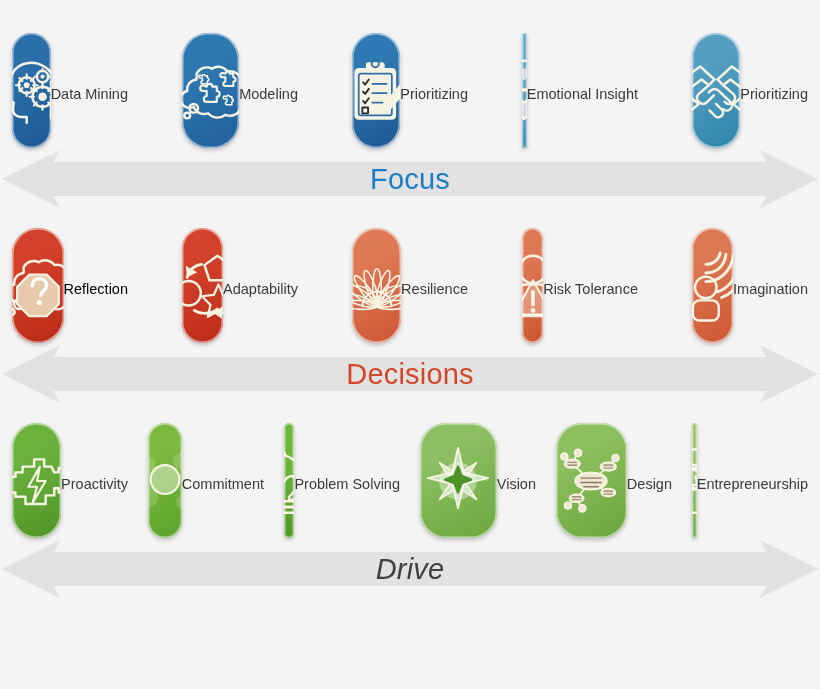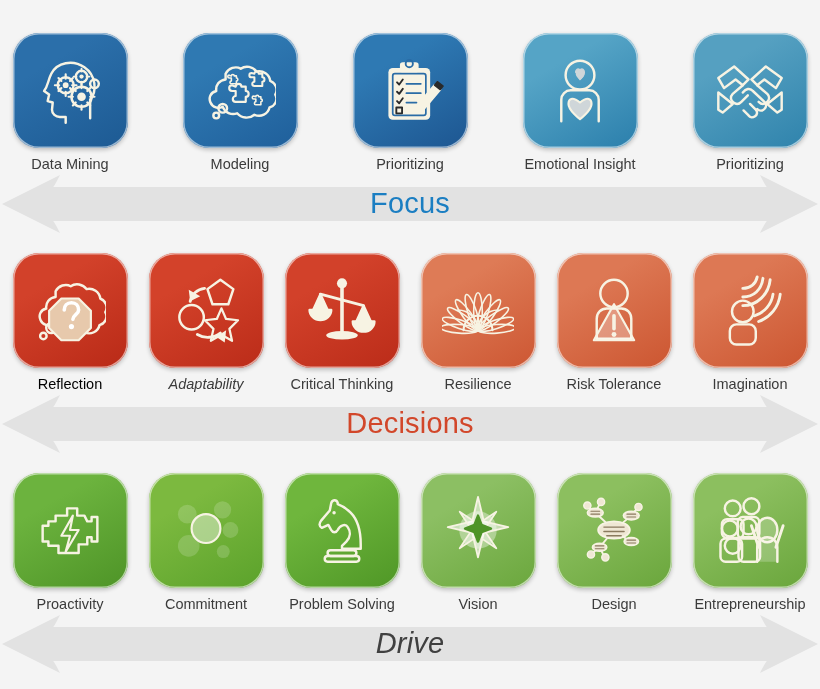--- a/index.html
+++ b/index.html
@@ -17,21 +17,20 @@
   .tiles{
     position:relative;
     display:flex;
     justify-content:space-between;
     padding:0 12px;
     box-sizing:border-box;
   }
   .tile-cell{
     width:116px;
     display:flex;
-    flex-direction:column;
     align-items:center;
   }
   .tile{
     width:115px;height:115px;
     border-radius:26px;
     position:relative;
     box-shadow:0 2px 4px rgba(0,0,0,0.22);
     overflow:hidden;
     display:flex;align-items:center;justify-content:center;
   }
@@ -197,38 +196,21 @@
     <path d="M70 8l18 13-7 21-22 0-7-21z"></path>
     <circle cx="30" cy="60" r="17"></circle>
     <path d="M74 46l7 16 18 2-13 13 4 18-16-9-16 9 4-18-13-13 18-2z" transform="translate(-4,-2) scale(0.92) translate(8,8)"></path>
     <path d="M28 38c2-10 10-17 20-18" stroke-width="4"></path>
     <path d="M26 22l2 16 14-7z" fill="#f7f3e3" stroke="none"></path>
     <path d="M70 82c-9 7-22 8-32 2" stroke-width="4"></path>
     <path d="M78 78l-14 9 12 8z" fill="#f7f3e3" stroke="none"></path>
   </svg>
             </span>
           </div>
-          <div class="tile-label" style="color: rgb(59, 59, 59); font-style: italic;">Adaptability</div>
-        </div>
-        <div class="tile-cell">
-          <div class="tile" style="background: linear-gradient(150deg, rgb(210, 65, 42) 0%, rgb(210, 65, 42) 28%, rgb(187, 44, 25) 100%);">
-            <span>
-              <svg width="72" height="72" viewBox="0 0 100 100" fill="none" stroke="#f7f3e3" stroke-width="3.4" stroke-linecap="round" stroke-linejoin="round">
-    <circle cx="50" cy="13" r="7" fill="#f7f3e3" stroke="none"></circle>
-    <path d="M50 20v62" stroke-width="5"></path>
-    <path d="M20 28l60 16" stroke-width="4"></path>
-    <path d="M20 28l-10 22h20z" fill="#f7f3e3" stroke="#f7f3e3"></path>
-    <path d="M5 50c0 8 7 14 15 14s15-6 15-14z" fill="#f7f3e3" stroke="#f7f3e3"></path>
-    <path d="M80 44l-10 22h20z" fill="#f7f3e3" stroke="#f7f3e3"></path>
-    <path d="M65 66c0 8 7 14 15 14s15-6 15-14z" fill="#f7f3e3" stroke="#f7f3e3"></path>
-    <ellipse cx="50" cy="85" rx="22" ry="6" fill="#f7f3e3" stroke="none"></ellipse>
-  </svg>
-            </span>
-          </div>
-          <div class="tile-label" style="color: rgb(59, 59, 59);">Critical Thinking</div>
+          <div class="tile-label" style="color: rgb(59, 59, 59);">Adaptability</div>
         </div>
         <div class="tile-cell">
           <div class="tile" style="background: linear-gradient(150deg, rgb(222, 123, 86) 0%, rgb(222, 123, 86) 28%, rgb(205, 87, 51) 100%);">
             <span>
               <svg width="72" height="72" viewBox="0 0 100 100" fill="none" stroke="#f7f3e3" stroke-width="3.4" stroke-linecap="round" stroke-linejoin="round">
     <g stroke-width="2.4">
       <path d="M50 78a28 28 0 0 1 28-28"></path>
       <path d="M50 78a28 28 0 0 0-28-28"></path>
     </g>
     <g stroke-width="2.2">

